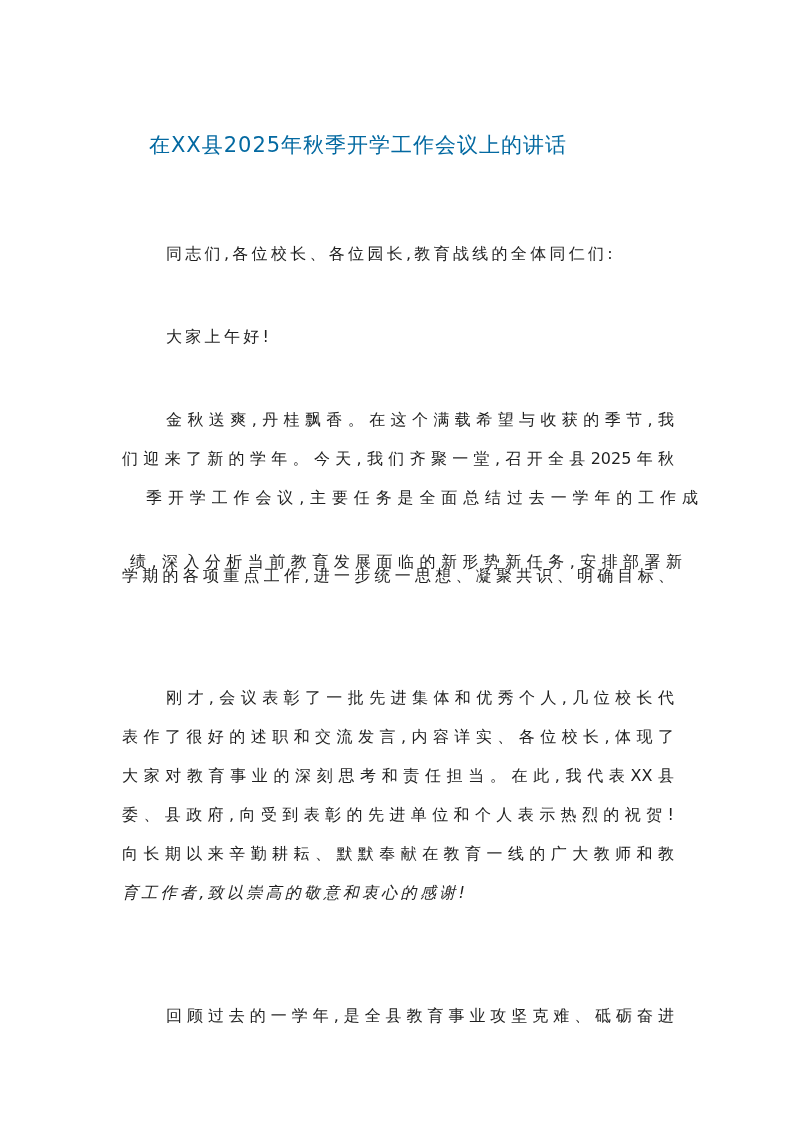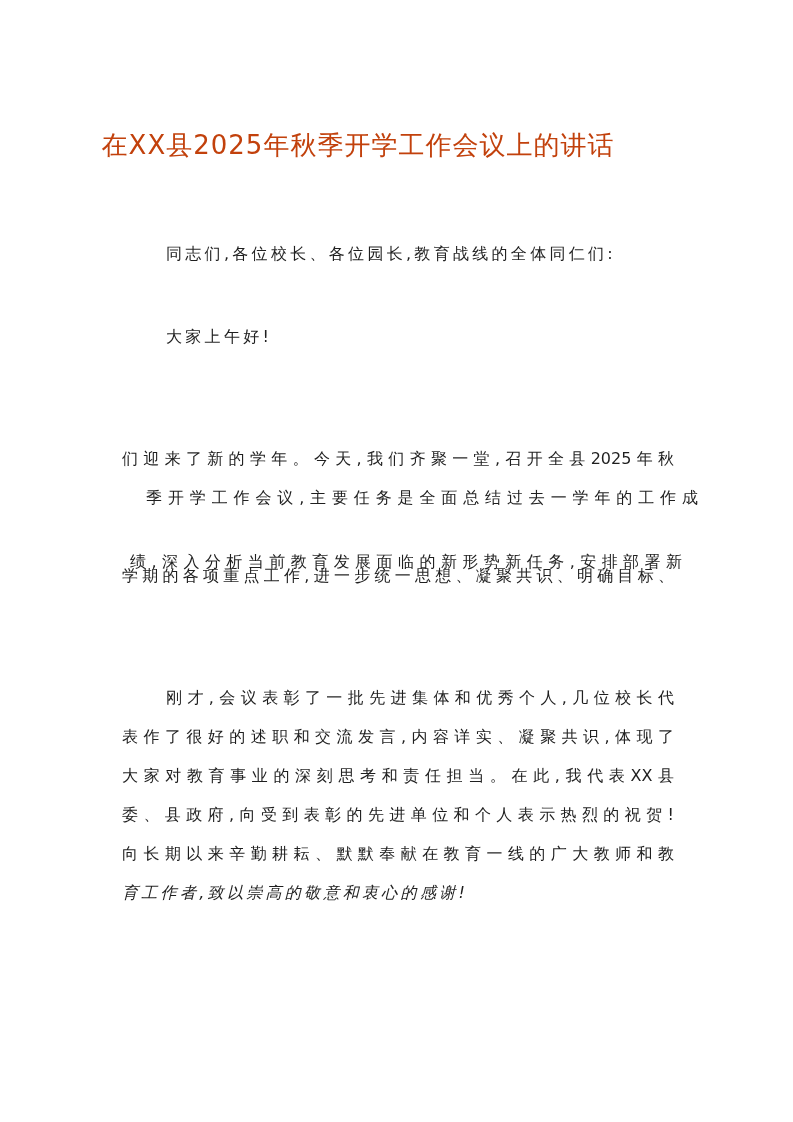--- a/index.html
+++ b/index.html
@@ -21,24 +21,24 @@
       width: 793px;
       height: 1122px;
       background: #ffffff;
     }
     .title {
       position: absolute;
       left: 0;
       width: 716px;
       top: 130px;
       text-align: center;
-      font-size: 26px;
+      font-size: 21px;
       line-height: 30px;
       letter-spacing: 1px;
-      color: #c2410c;
+      color: #0369a1;
       white-space: nowrap;
     }
     .line {
       position: absolute;
       left: 122px;
       width: 552px;
       font-size: 16px;
       line-height: 24px;
       height: 24px;
       white-space: nowrap;
@@ -60,26 +60,28 @@
 <body>
 
 <div class="page">
 
   <div class="title">在XX县2025年秋季开学工作会议上的讲话</div>
 
   <div class="line indent last" style="top:242px;">同志们,各位校长、各位园长,教育战线的全体同仁们:</div>
 
   <div class="line indent last" style="top:325px;">大家上午好!</div>
 
+  <div class="line indent" style="top:408px;">金秋送爽,丹桂飘香。在这个满载希望与收获的季节,我</div>
   <div class="line" style="top:447px;">们迎来了新的学年。今天,我们齐聚一堂,召开全县2025年秋</div>
   <div class="line" style="top:486px;margin-left:24px;">季开学工作会议,主要任务是全面总结过去一学年的工作成</div>
   <div class="line" style="top:550px;margin-left:8px;">绩,深入分析当前教育发展面临的新形势新任务,安排部署新</div>
   <div class="line" style="top:564px;">学期的各项重点工作,进一步统一思想、凝聚共识、明确目标、</div>
 
   <div class="line indent" style="top:686px;">刚才,会议表彰了一批先进集体和优秀个人,几位校长代</div>
-  <div class="line" style="top:725px;">表作了很好的述职和交流发言,内容详实、凝聚共识,体现了</div>
+  <div class="line" style="top:725px;">表作了很好的述职和交流发言,内容详实、各位校长,体现了</div>
   <div class="line" style="top:764px;">大家对教育事业的深刻思考和责任担当。在此,我代表XX县</div>
   <div class="line" style="top:803px;">委、县政府,向受到表彰的先进单位和个人表示热烈的祝贺!</div>
   <div class="line" style="top:842px;">向长期以来辛勤耕耘、默默奉献在教育一线的广大教师和教</div>
   <div class="line last" style="top:881px;font-style:italic;">育工作者,致以崇高的敬意和衷心的感谢!</div>
 
+  <div class="line indent" style="top:1004px;">回顾过去的一学年,是全县教育事业攻坚克难、砥砺奋进</div>
 
 </div>
 
 </body></html>

